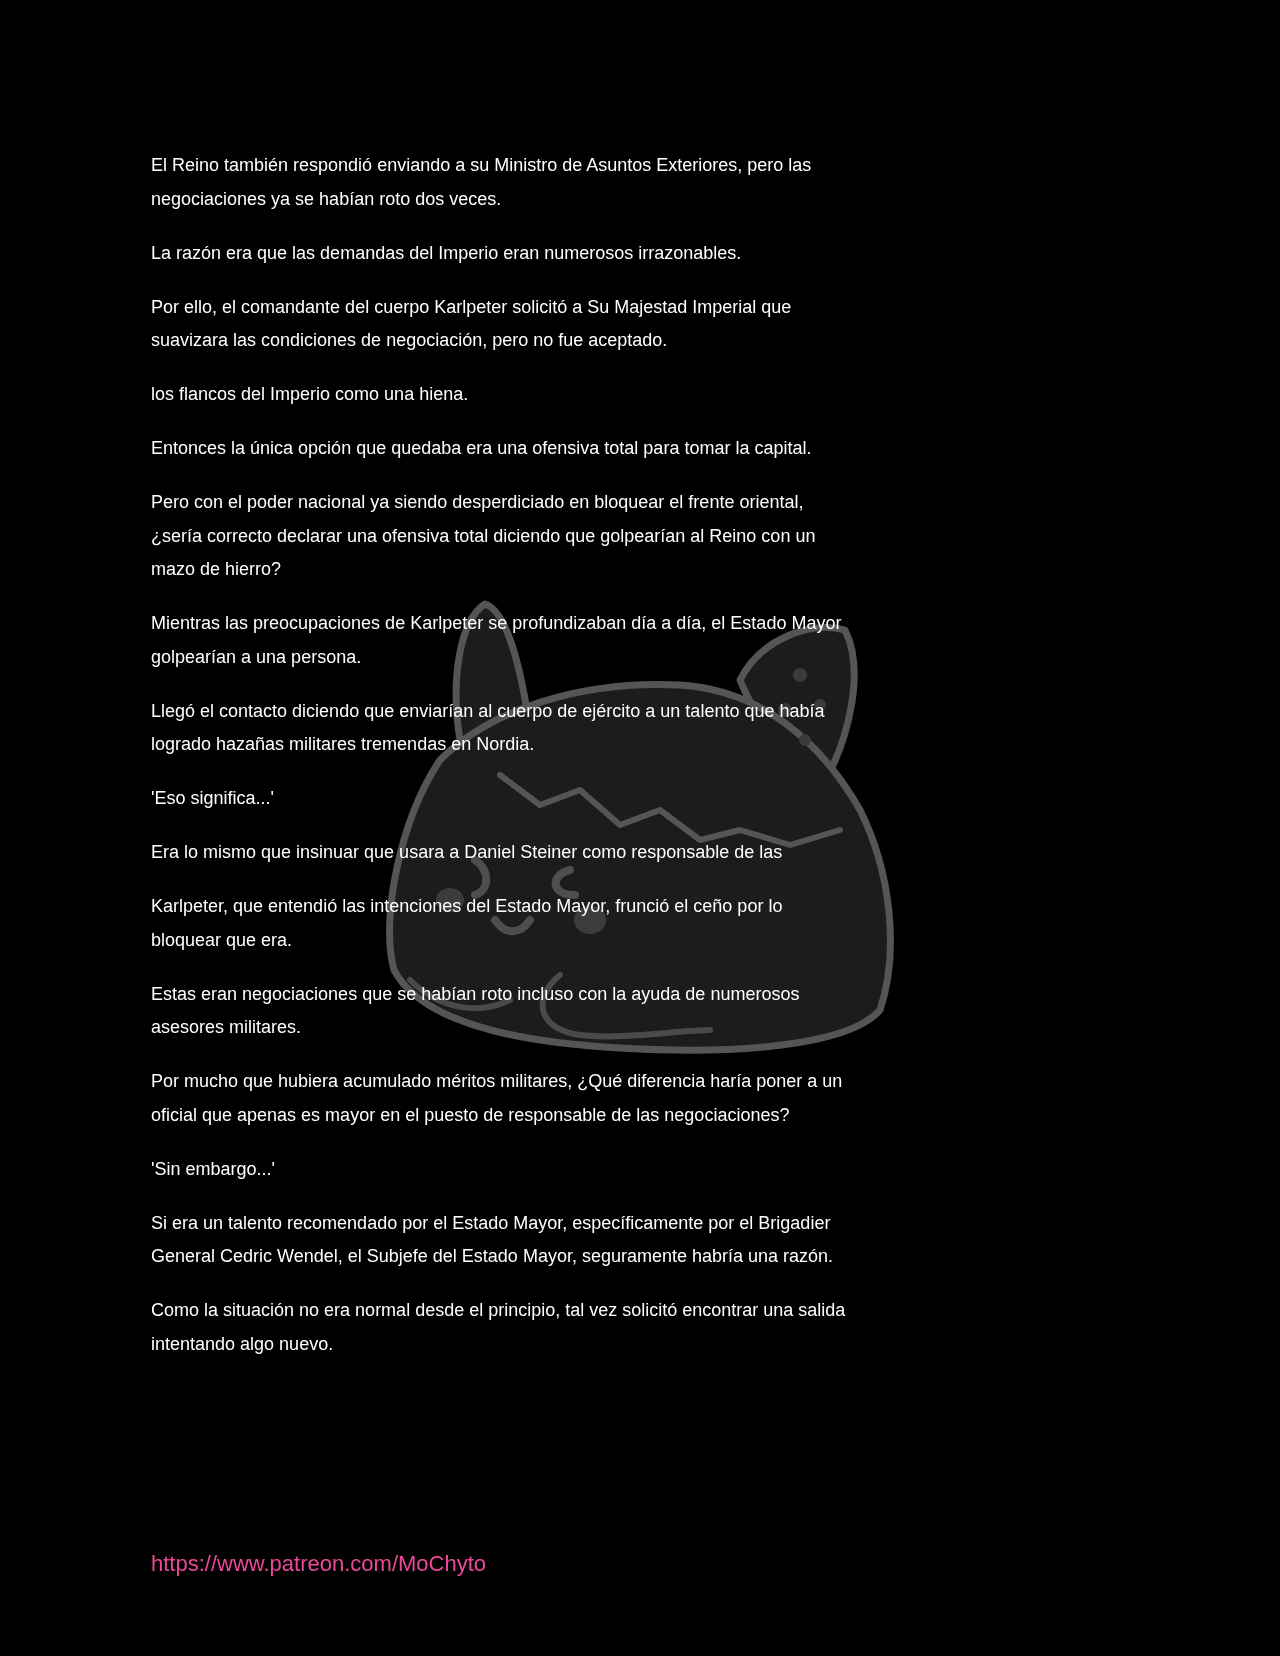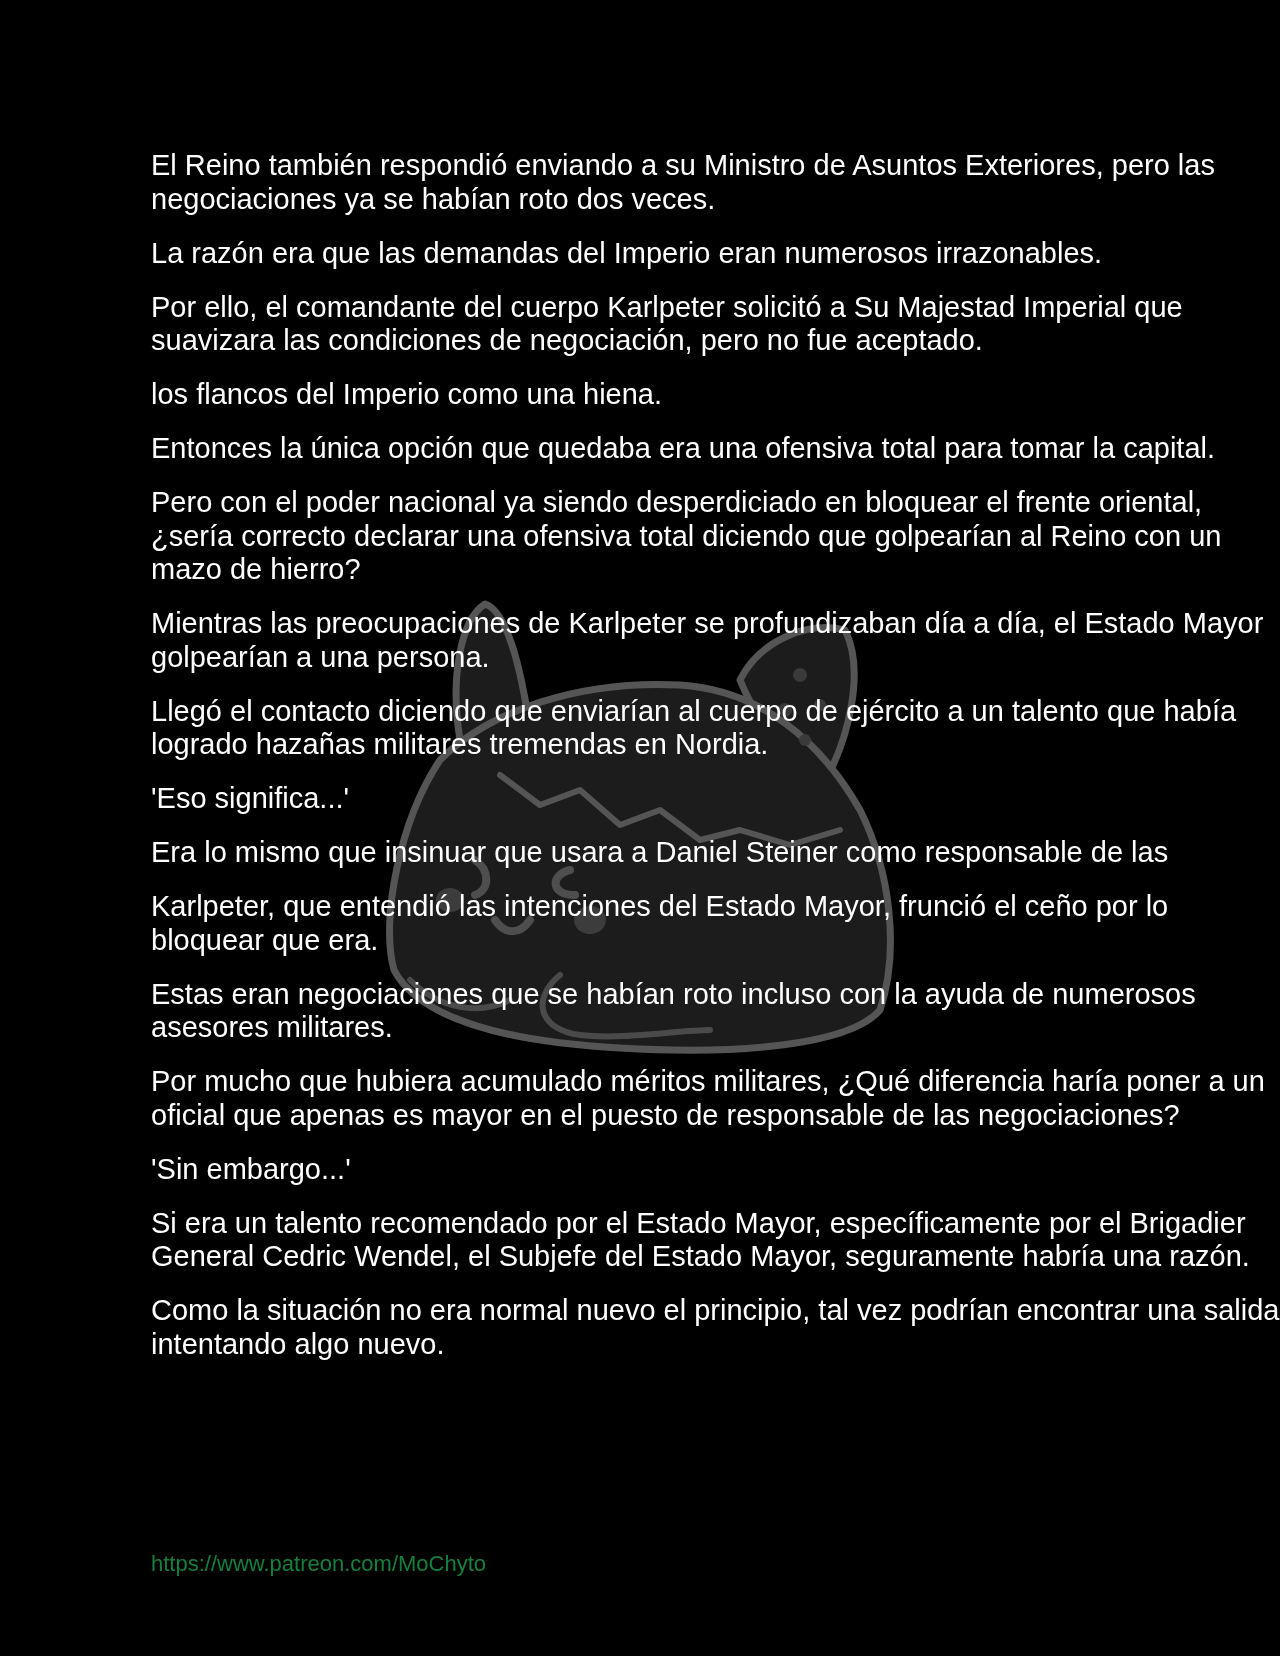--- a/index.html
+++ b/index.html
@@ -26,34 +26,34 @@
     }
     .page {
       position: absolute;
       left: 151px;
       top: 149px;
       width: 1000px;
       z-index: 2;
     }
     .para {
       margin: 0 0 20.5px 0;
-      font-size: 29px;
+      font-size: 18px;
       line-height: 33.5px;
     }
     .line {
       display: block;
       white-space: nowrap;
     }
     .footer-link {
       position: absolute;
       left: 151px;
       top: 1547px;
       font-size: 22px;
       line-height: 33.5px;
-      color: #15803d;
+      color: #ec4899;
       text-decoration: none;
       white-space: nowrap;
       z-index: 2;
     }
   </style>
 </head>
 <body>
 
 <svg class="watermark" viewBox="0 0 530 470" xmlns="http://www.w3.org/2000/svg">
   <g fill="#1c1c1c" stroke="#555555" stroke-width="7" stroke-linejoin="round" stroke-linecap="round">
@@ -139,18 +139,18 @@
     <span class="line">oficial que apenas es mayor en el puesto de responsable de las negociaciones?</span>
   </p>
   <p class="para">
     <span class="line">'Sin embargo...'</span>
   </p>
   <p class="para">
     <span class="line">Si era un talento recomendado por el Estado Mayor, específicamente por el Brigadier</span>
     <span class="line">General Cedric Wendel, el Subjefe del Estado Mayor, seguramente habría una razón.</span>
   </p>
   <p class="para">
-    <span class="line">Como la situación no era normal nuevo el principio, tal vez podrían encontrar una salida</span>
+    <span class="line">Como la situación no era normal desde el principio, tal vez solicitó encontrar una salida</span>
     <span class="line">intentando algo nuevo.</span>
   </p>
 </main>
 
 <a class="footer-link">https://www.patreon.com/MoChyto</a>
 
 </body></html>

